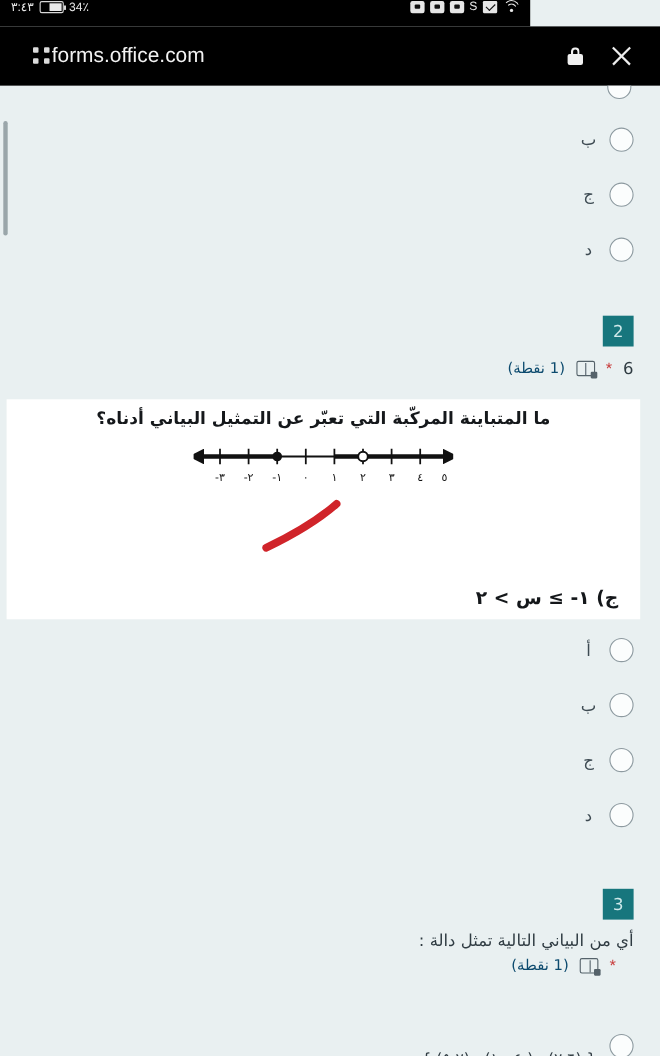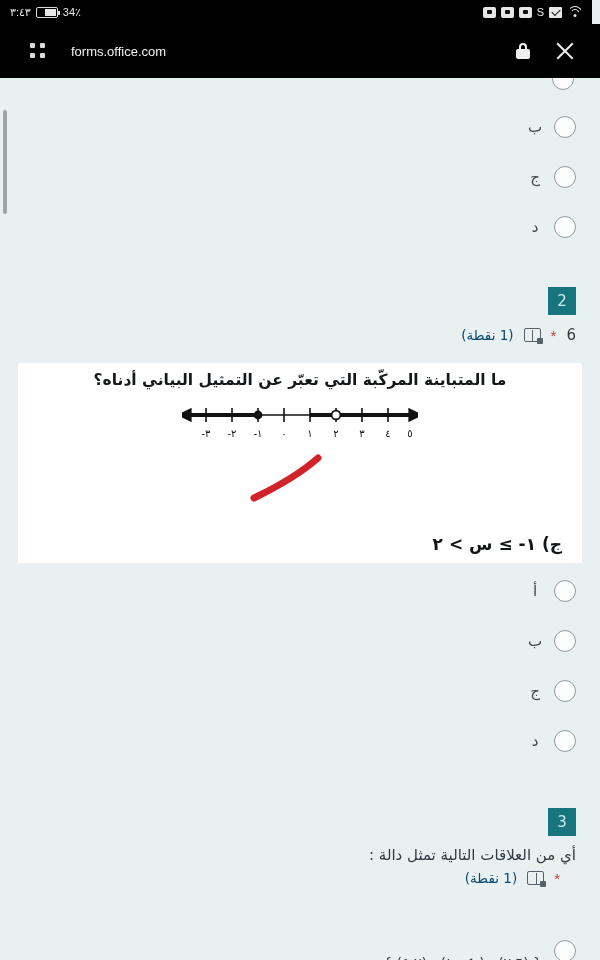--- a/index.html
+++ b/index.html
@@ -15,26 +15,26 @@
     width: 600px;
     height: 960px;
     overflow: hidden;
     background: #e9f0f1;
   }
 
   
   .statusbar {
     position: absolute;
     top: 0; left: 0;
-    width: 592px;
+    width: 482px;
     height: 24px;
     background: #000;
     color: #e8e8e8;
     display: flex;
-    align-items: center;
+    align-items: flex-start;
     justify-content: space-between;
     padding: 0 10px;
     box-sizing: border-box;
   }
   .sb-left {
     display: flex;
     align-items: center;
     gap: 5px;
     font-size: 11px;
     letter-spacing: 0.2px;
@@ -152,22 +152,21 @@
     flex: 0 0 auto;
   }
   .grid-icon i {
     display: block;
     width: 5px; height: 5px;
     background: #dcdcdc;
     border-radius: 1px;
   }
   .url {
     color: #f2f2f2;
-    font-size: 13px;
-    margin-left: 24px;
+    font-size: 19px;
     flex: 1 1 auto;
     white-space: nowrap;
     overflow: hidden;
   }
   .lock-icon {
     position: relative;
     width: 14px;
     height: 16px;
     margin-right: 24px;
     flex: 0 0 auto;
@@ -322,20 +321,21 @@
     background: #55626a;
     border-radius: 1px;
   }
 
   
   .qimage {
     position: absolute;
     background: #fff;
     overflow: hidden;
     direction: rtl;
+    padding-left: 12px;
   }
   .qimg-title {
     position: absolute;
     top: 8px;
     right: 0; left: 0;
     text-align: center;
     font-size: 15.5px;
     color: #15181b;
     font-family: "DejaVu Sans", sans-serif;
     font-weight: 600;
@@ -532,21 +532,21 @@
       <span class="opt-label">ج</span>
     </div>
     <div class="opt-row" style="top:652px">
       <span class="radio"></span>
       <span class="opt-label">د</span>
     </div>
 
     <div class="qnum" style="top:730px; right:24px;">3</div>
 
     <div style="position:absolute; top:768px; right:24px; direction:rtl;">
-      <span class="qtitle-text">أي من العلاقات التالية تمثل دالة :</span>
+      <span class="qtitle-text">أي من البياني التالية تمثل دالة :</span>
     </div>
 
     <div class="qmeta" style="top:792px; right:40px;">
       <span class="req-star">*</span>
       <span class="book-icon">
           <i></i>
           <b></b>
           <u></u>
         </span>
       <span class="points">(1 نقطة)</span>

